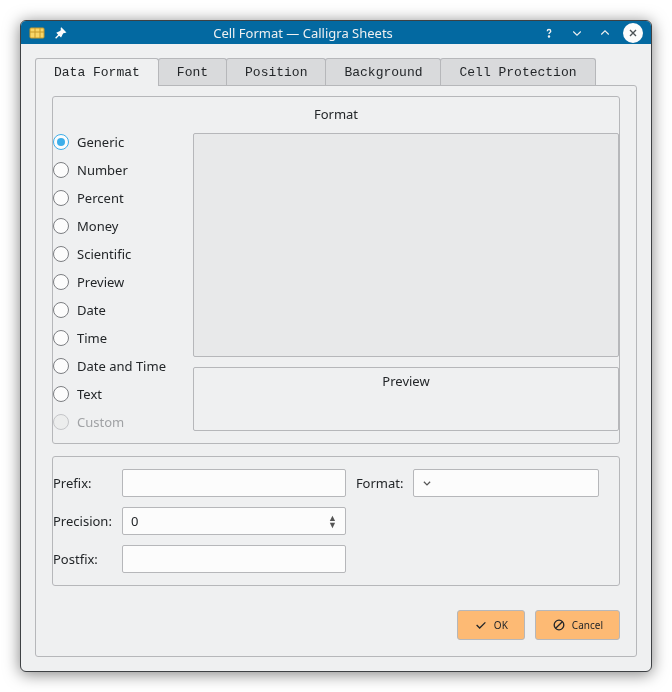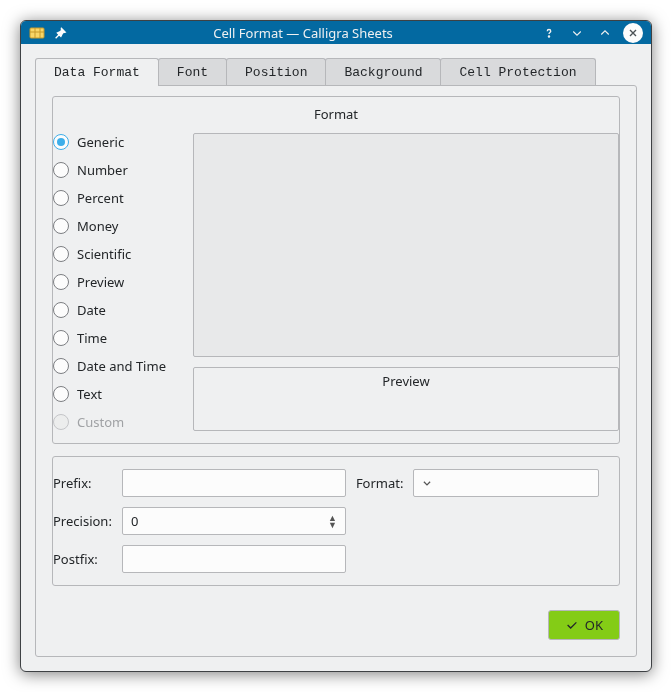--- a/index.html
+++ b/index.html
@@ -188,26 +188,26 @@
     display: flex;
     justify-content: flex-end;
     gap: 10px;
     margin-top: 12px;
   }
   .btn {
     height: 30px;
     padding: 0 16px;
     border: 1px solid #b6b7ba;
     border-radius: 3px;
-    background: #84cc16;
+    background: #fdba74;
     display: inline-flex;
     align-items: center;
     gap: 6px;
     cursor: pointer;
-    font-size: 13px;
+    font-size: 10px;
     color: #232629;
   }
   svg { display: block; }
 </style>
 </head>
 <body>
 
 <div class="window">
   <div class="titlebar">
     <span class="app-icon">
@@ -349,17 +349,26 @@
 
       <div class="buttons">
         <div class="btn">
           <span>
             <svg width="14" height="14" viewBox="0 0 16 16" fill="none" stroke="#232629" stroke-width="1.5">
                 <path d="M3 8l3.5 3.5L13 5"></path>
               </svg>
           </span>
           <span>OK</span>
         </div>
+        <div class="btn">
+          <span>
+            <svg width="14" height="14" viewBox="0 0 16 16" fill="none" stroke="#232629" stroke-width="1.5">
+                <circle cx="8" cy="8" r="5.5"></circle>
+                <line x1="4.2" y1="11.8" x2="11.8" y2="4.2"></line>
+              </svg>
+          </span>
+          <span>Cancel</span>
+        </div>
       </div>
 
     </div>
   </div>
 </div>
 
 </body></html>

